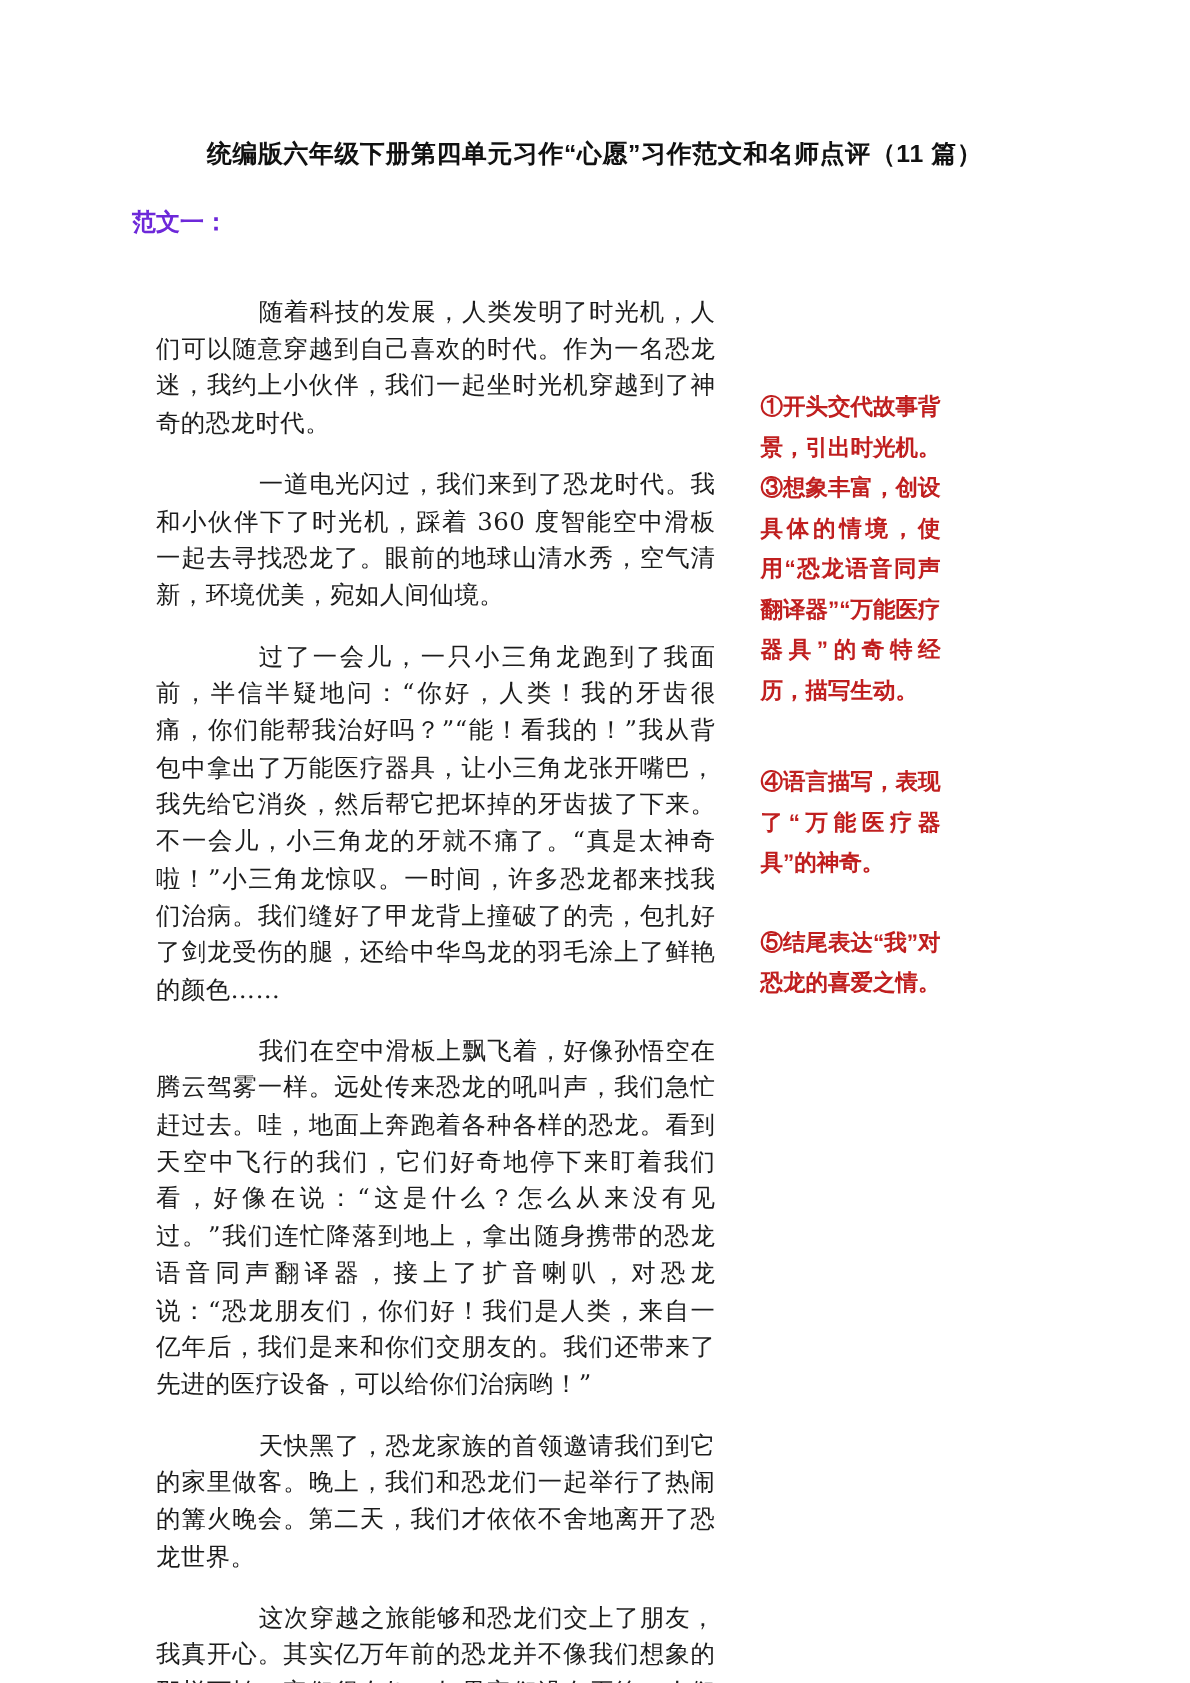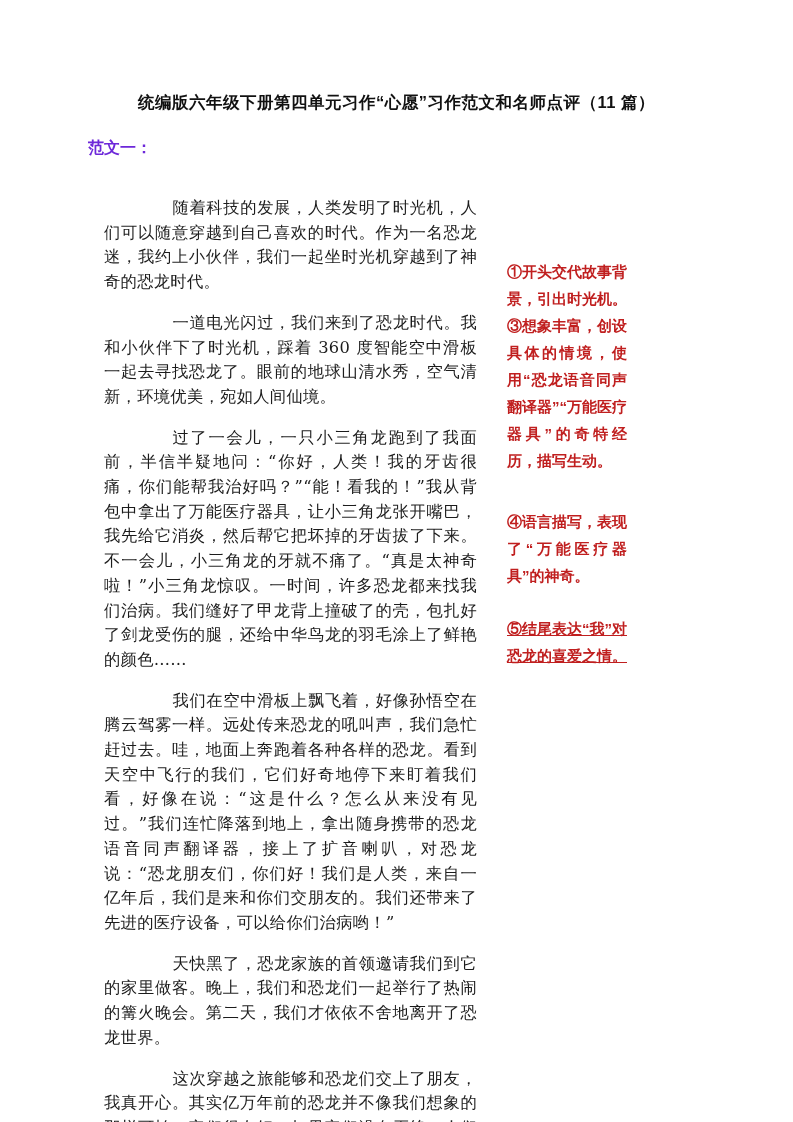--- a/index.html
+++ b/index.html
@@ -74,21 +74,21 @@
     font-weight: 600;
     color: #c01f1f;
     text-align: justify;
     text-justify: inter-ideograph;
     margin-top: 44px;
   }
   .note {
     margin: 0;
   }
   .note.gap-large { margin-top: 34px; }
-  .note.gap-medium { margin-top: 26px; text-decoration: underline; }
+  .note.gap-medium { margin-top: 26px; }
 </style>
 </head>
 <body>
 
 <div class="page">
 
   <div class="doc-title">统编版六年级下册第四单元习作“心愿”习作范文和名师点评（11 篇）</div>
 
   <div class="section-label">范文一：</div>
 

